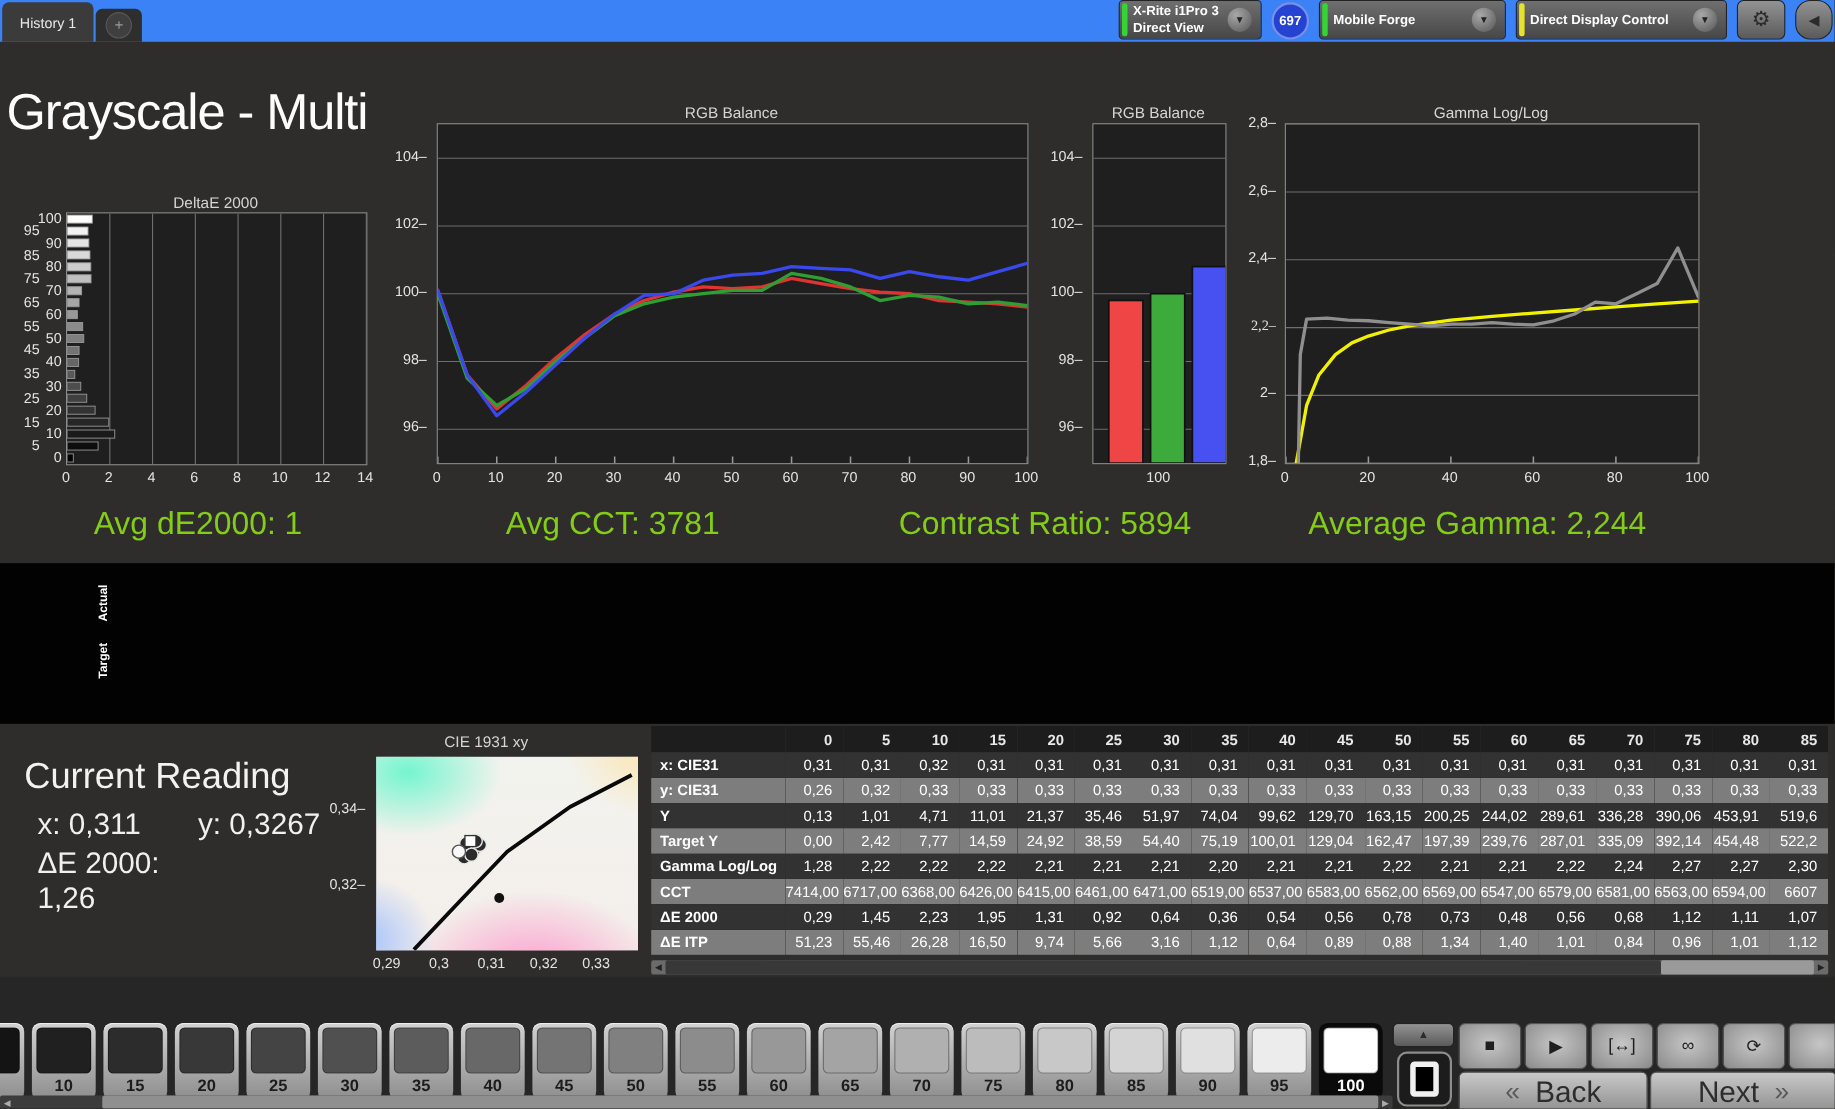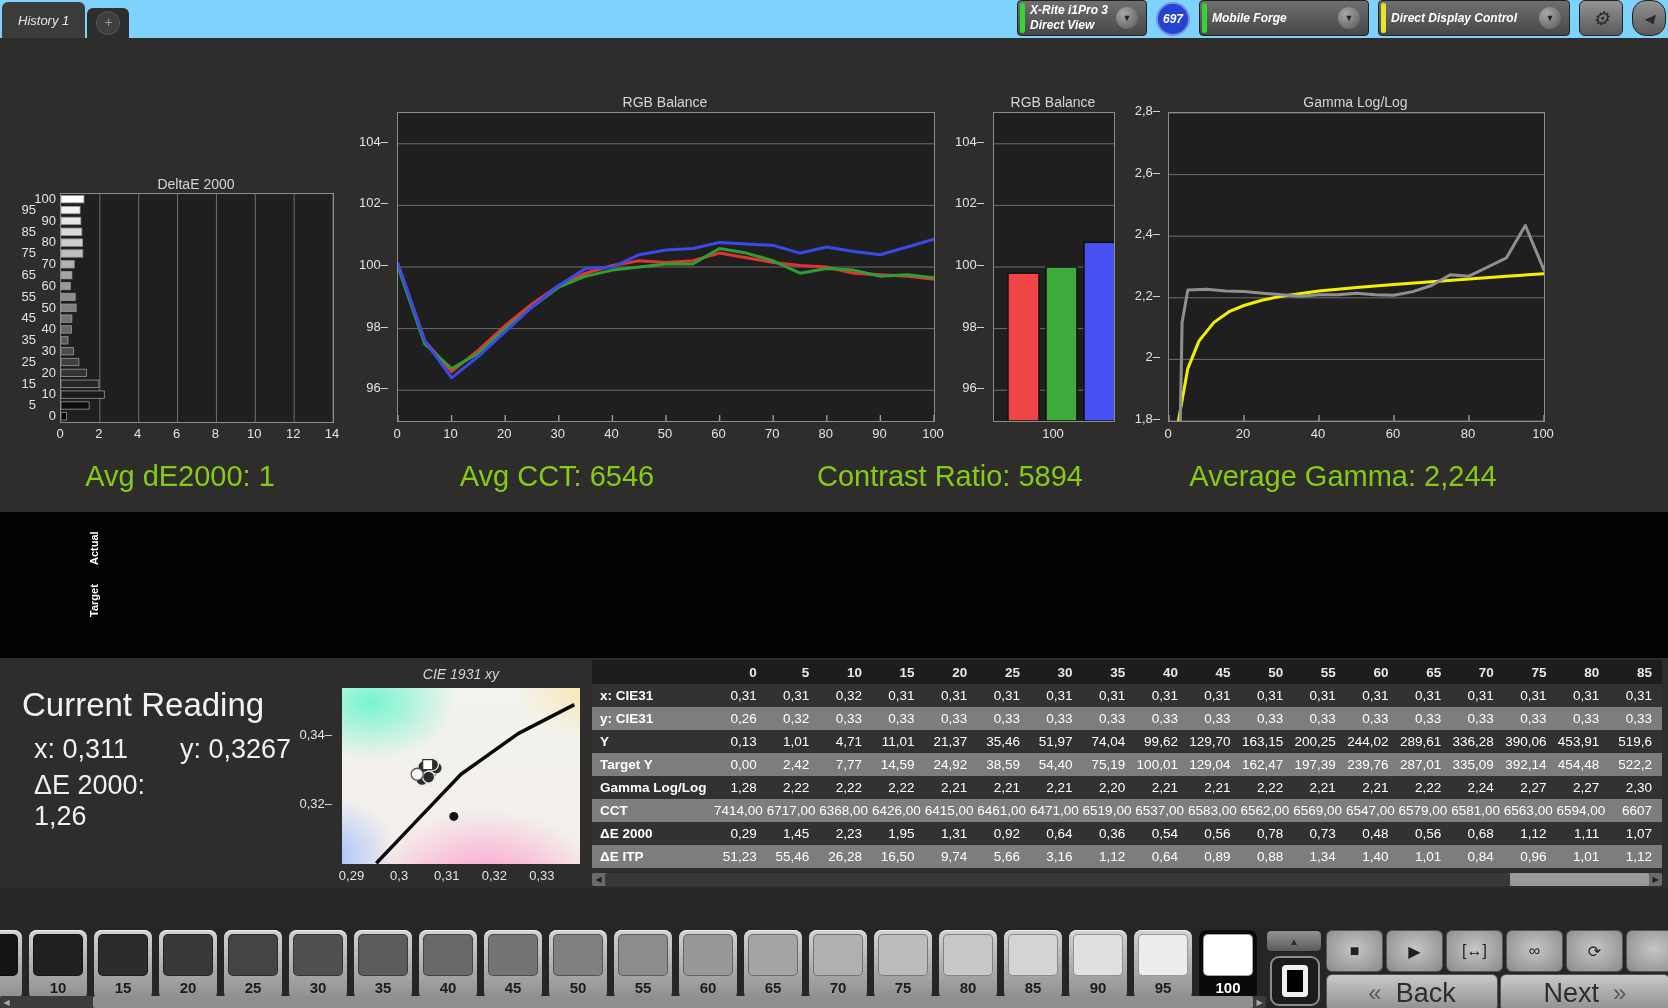--- a/index.html
+++ b/index.html
@@ -1,19 +1,19 @@
 <!DOCTYPE html>
 <html><head>
 <meta charset="utf-8">
 <style>
   html,body{margin:0;padding:0;background:#2e2d2b;font-family:"Liberation Sans",sans-serif;}
   #app{position:relative;width:1668px;height:1008px;background:#2e2d2b;overflow:hidden;color:#eee;}
   .abs{position:absolute;}
   
-  #topbar{left:0;top:0;width:1668px;height:38px;background:#7dd3fc;font-style:italic;}
+  #topbar{left:0;top:0;width:1668px;height:38px;background:#3b82f6;}
   #tabs{left:2px;top:2px;display:flex;align-items:flex-end;gap:2px;height:36px;}
   .tab{background:#3b3b3b;border-radius:6px 6px 0 0;height:36px;display:flex;align-items:center;padding:0 16px;font-size:13px;color:#e8e8e8;}
   .plus-tab{background:#2e2e2e;border-radius:6px 6px 0 0;height:30px;width:42px;display:flex;align-items:center;justify-content:center;}
   .plus-circle{width:22px;height:22px;border-radius:50%;background:#3f3f3f;border:1px solid #575757;color:#999;font-size:14px;line-height:20px;text-align:center;}
   #meters{right:2px;top:2px;display:flex;align-items:flex-end;gap:9px;height:34px;}
   .meter-btn{position:relative;height:34px;background:linear-gradient(#6f6f6f,#474747);border:1px solid #222;border-radius:4px;display:flex;align-items:center;padding:0 8px 0 12px;gap:8px;}
   .meter-strip{position:absolute;left:2px;top:2px;bottom:2px;width:5px;border-radius:2px;}
   .meter-text{font-size:12px;font-weight:bold;color:#fff;line-height:1.25;white-space:nowrap;}
   .dd-circle{width:22px;height:22px;border-radius:50%;background:radial-gradient(circle at 35% 30%,#a8a8a8,#555);display:flex;align-items:center;justify-content:center;font-size:9px;color:#222;}
   .badge{width:34px;height:34px;border-radius:50%;background:#2443d2;border:2px solid #7a8fe8;box-sizing:border-box;display:flex;align-items:center;justify-content:center;font-size:12px;font-weight:bold;color:#fff;}
@@ -103,20 +103,21 @@
       </div>
       <div class="sq-btn" style="width:42px;font-size:19px;">
           <span>⚙</span>
         </div>
       <div class="sq-btn" style="width:32px;border-radius:14px;font-size:13px;">
           <span>◀</span>
         </div>
     </div>
   </div>
 
+  <div class="abs" id="page-title">Grayscale - Multi</div>
 
   <div class="abs chart-title" style="left:60px;top:176px;width:272px;">DeltaE 2000</div>
   <div class="abs chart-title" style="left:397px;top:94px;width:536px;">RGB Balance</div>
   <div class="abs chart-title" style="left:953px;top:94px;width:200px;">RGB Balance</div>
   <div class="abs chart-title" style="left:1168px;top:94px;width:375px;">Gamma Log/Log</div>
 
   <div class="abs ylab-col" id="de-ylab" style="left:14px;top:193px;width:44px;height:228px;">
       <span style="top: -2px; right: 2px;">100</span>
       <span style="top: 8.85714px; right: 22px;">95</span>
       <span style="top: 19.7143px; right: 2px;">90</span>
@@ -245,21 +246,21 @@
         <rect x="90" y="129.36000000000007" width="31" height="178.63999999999993" fill="#4750f0" stroke="#101010" stroke-width="1.5"></rect>
       </svg>
     </div>
   <div class="abs xlab-row" id="bar-xlab" style="left:993px;top:426px;width:120px;height:16px;">
       <span style="left: 60px;">100</span>
     </div>
 
   <div class="abs ylab-col" id="gm-ylab" style="left:1120px;top:112px;width:44px;height:308px;">
       <span style="top: 299px;">1,8–</span>
       <span style="top: 237.4px;">2–</span>
-      <span style="top: 175.8px;">2,2–</span>
+      <span style="top: 175.8px; font-family: Liberation Serif, serif;">2,2–</span>
       <span style="top: 114.2px;">2,4–</span>
       <span style="top: 52.6px;">2,6–</span>
       <span style="top: -9px;">2,8–</span>
     </div>
   <div class="abs plot" id="gm-plot" style="left:1168px;top:112px;width:375px;height:308px;">
       <svg width="375" height="308" viewBox="0 0 375 308" style="display:block">
         <line x1="0" y1="308" x2="375" y2="308" stroke="#6e6e6e" stroke-width="1"></line>
         <line x1="0" y1="246.4" x2="375" y2="246.4" stroke="#6e6e6e" stroke-width="1"></line>
         <line x1="0" y1="184.79999999999993" x2="375" y2="184.79999999999993" stroke="#6e6e6e" stroke-width="1"></line>
         <line x1="0" y1="123.2" x2="375" y2="123.2" stroke="#6e6e6e" stroke-width="1"></line>
@@ -296,21 +297,21 @@
   <div class="abs" id="reading-lines">
       <div class="r-row">
         <span>x: 0,311</span>
         <span>y: 0,3267</span>
       </div>
       <div class="r-row">
         <span>ΔE 2000: 1,26</span>
       </div>
     </div>
 
-  <div class="abs chart-title" style="left:341px;top:666px;width:240px;font-style:italic;">CIE 1931 xy</div>
+  <div class="abs chart-title" style="left:322px;top:666px;width:240px;">CIE 1931 xy</div>
   <div class="abs ylab-col" id="cie-ylab" style="left:296px;top:688px;width:40px;height:176px;">
       <span style="top: 108.333px;">0,32–</span>
       <span style="top: 39.3137px;">0,34–</span>
     </div>
   <div class="abs" id="cie-plot">
       <svg width="238" height="176" viewBox="0 0 238 176" style="display:block">
         <path d="M34.3 175.3 L76.2 131.1 L119.0 86.3 L176.1 45.6 L232.3 16.6" fill="none" stroke="#0a0a0a" stroke-width="3.5" stroke-linejoin="round"></path>
         <circle cx="78.54" cy="87.30980392156862" r="6" fill="#2b2b2b" stroke="#e8e8e8" stroke-width="1.3"></circle>
         <circle cx="83.3" cy="82.13333333333331" r="6" fill="#2b2b2b" stroke="#e8e8e8" stroke-width="1.3"></circle>
         <circle cx="89.0119999999999" cy="84.54901960784304" r="6" fill="#2b2b2b" stroke="#e8e8e8" stroke-width="1.3"></circle>
@@ -649,16 +650,16 @@
 
     <div class="abs sbar" style="left:0;top:108px;width:1266px;height:12px;background:#3c3c3c;">
       <div class="arr" style="color:#aaa;">◀</div>
       <div style="width:80px;"></div>
       <div class="thumb" style="flex:1;background:#8f8f8f;"></div>
       <div class="arr" style="color:#aaa;">▶</div>
     </div>
   </div>
 
 <div class="abs stat" style="left: 180px;">Avg dE2000: 1</div>
-    <div class="abs stat" style="left: 557px;">Avg CCT: 6546</div>
+    <div class="abs stat" style="left: 557px;">Avg CCT: 3781</div>
     <div class="abs stat" style="left: 950px;">Contrast Ratio: 5894</div>
     <div class="abs stat" style="left: 1343px;">Average Gamma: 2,244</div>
   </div>
 
 </body></html>

